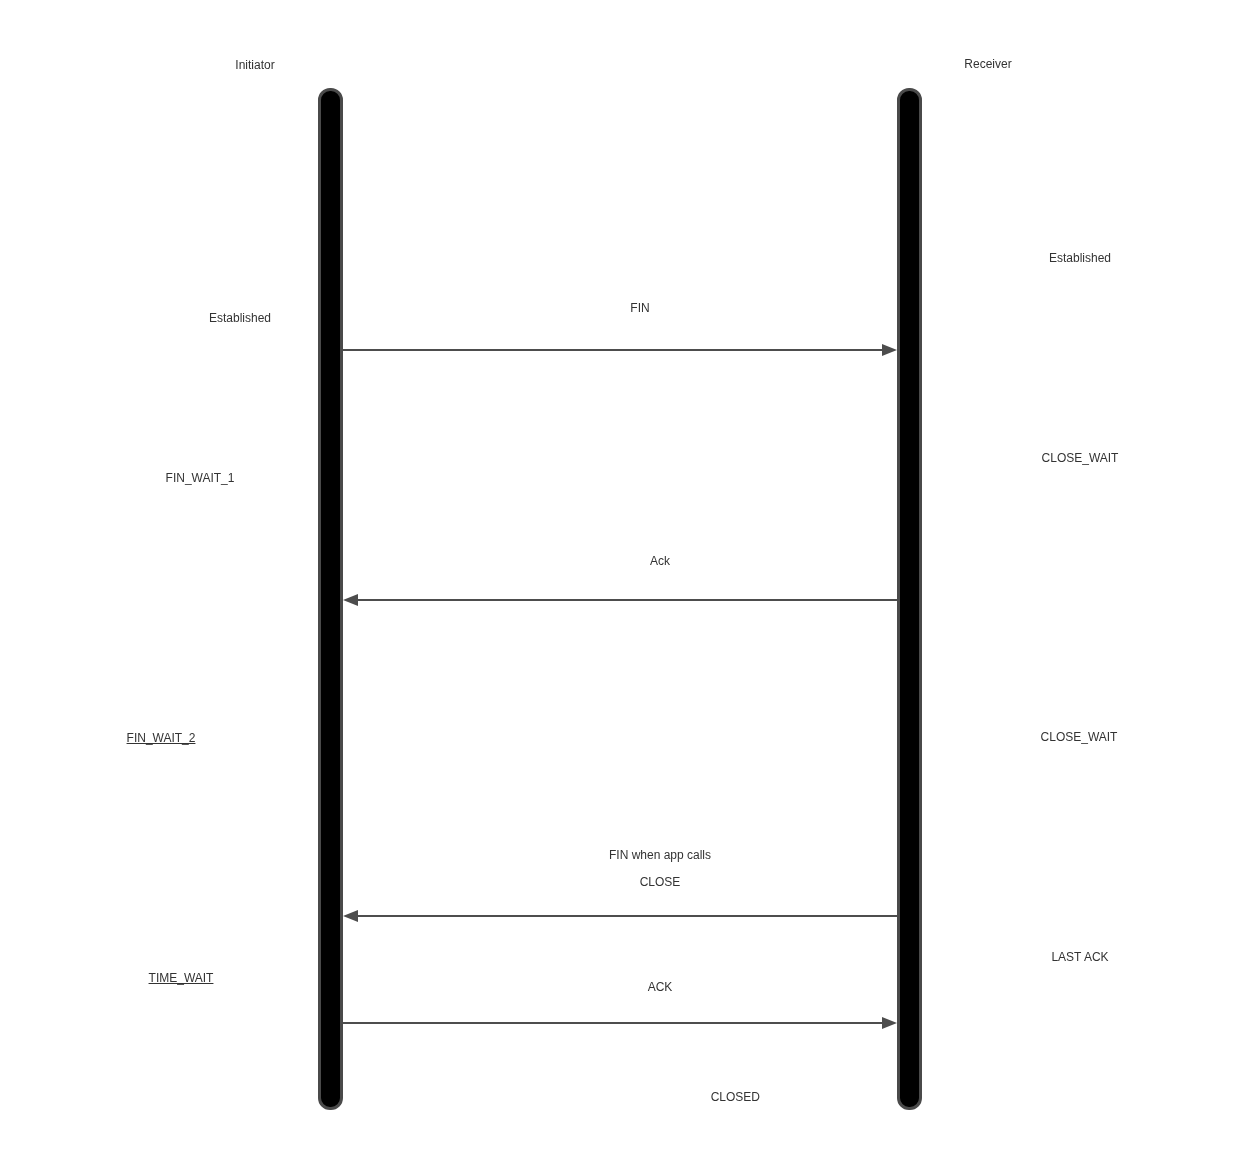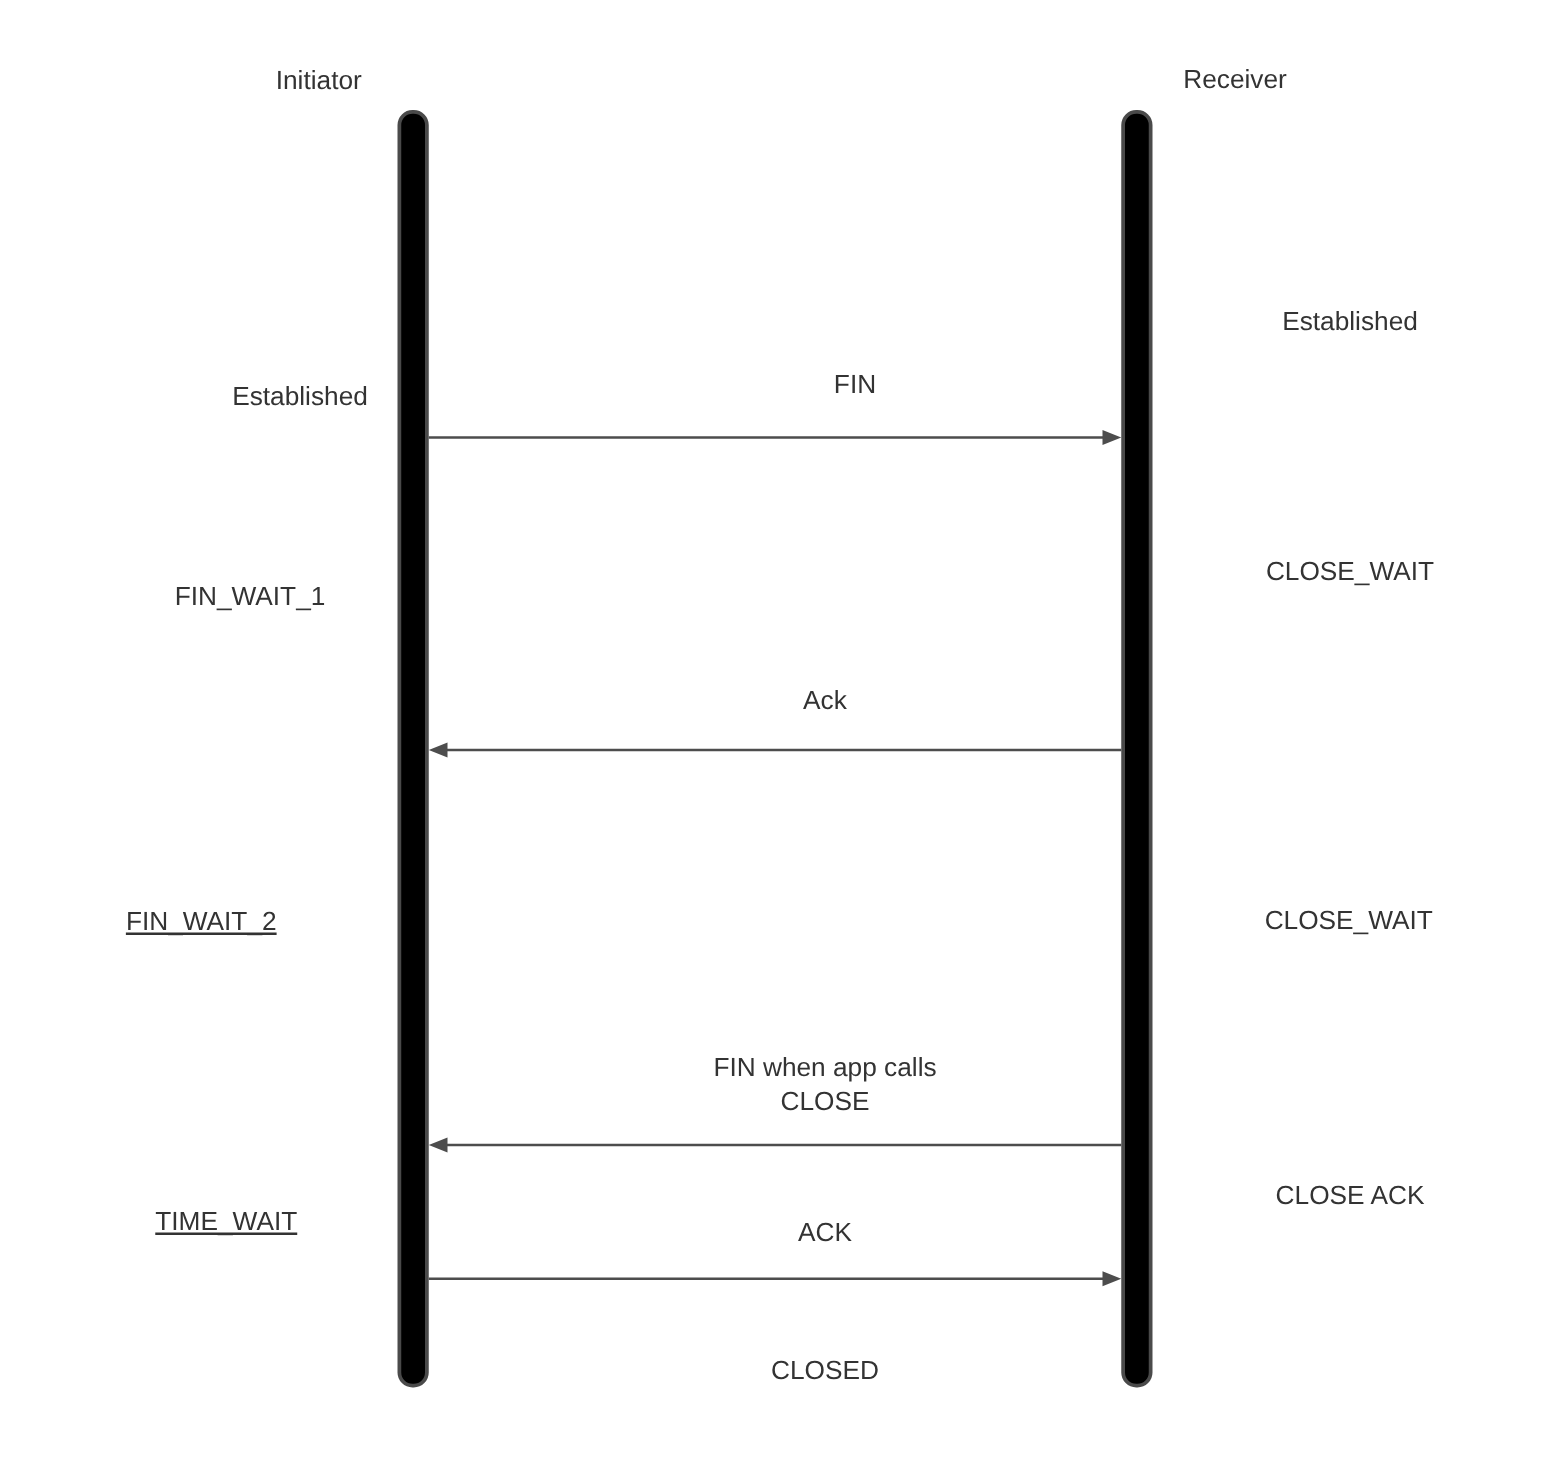--- a/index.html
+++ b/index.html
@@ -14,21 +14,21 @@
     position: relative;
     width: 1240px;
     height: 1171px;
     background: #ffffff;
     font-family: "Liberation Sans", sans-serif;
     color: var(--text);
     overflow: hidden;
   }
   .label {
     position: absolute;
-    font-size: 21px;
+    font-size: 12px;
     line-height: 24px;
     text-align: center;
     color: var(--text);
     white-space: nowrap;
   }
   .lifeline-bar {
     position: absolute;
     width: 25px;
     height: 1022px;
     top: 88px;
@@ -64,21 +64,21 @@
 <body>
 
 <div class="canvas">
 
   <div class="label centered-200" style="left:155px; top:53px;">Initiator</div>
   <div class="label centered-200" style="left:888px; top:52px;">Receiver</div>
 
   <div class="lifeline-bar bar-initiator"></div>
   <div class="lifeline-bar bar-receiver"></div>
 
-  <div class="label centered-400" style="left:484px; top:296px;">FIN</div>
+  <div class="label centered-400" style="left:440px; top:296px;">FIN</div>
   <div class="msg-line" style="left:343px; top:349px; width:540px;"></div>
   <div class="head-right" style="left:882px; top:344px;"></div>
 
   <div class="label centered-400" style="left:460px; top:549px;">Ack</div>
   <div class="msg-line" style="left:357px; top:599px; width:540px;"></div>
   <div class="head-left" style="left:343px; top:594px;"></div>
 
   <div class="label centered-400" style="left:460px; top:870px;">CLOSE</div>
   <div class="label centered-400" style="left:460px; top:843px;">FIN when app calls</div>
   <div class="msg-line" style="left:357px; top:915px; width:540px;"></div>
@@ -89,17 +89,17 @@
   <div class="head-right" style="left:882px; top:1017px;"></div>
 
   <div class="label centered-200" style="left:140px; top:306px;">Established</div>
   <div class="label centered-200" style="left:100px; top:466px;">FIN_WAIT_1</div>
   <div class="label centered-200" style="left:61px; top:726px;text-decoration:underline;">FIN_WAIT_2</div>
   <div class="label centered-200" style="left:81px; top:966px;text-decoration:underline;">TIME_WAIT</div>
 
   <div class="label centered-200" style="left:980px; top:246px;">Established</div>
   <div class="label centered-200" style="left:980px; top:446px;">CLOSE_WAIT</div>
   <div class="label centered-200" style="left:979px; top:725px;">CLOSE_WAIT</div>
-  <div class="label centered-200" style="left:980px; top:945px;">CLOSE ACK</div>
+  <div class="label centered-200" style="left:980px; top:945px;">LAST ACK</div>
 
-  <div class="label centered-200" style="left:560px; top:1085px;">CLOSED</div>
+  <div class="label centered-200" style="left:560px; top:1085px;text-align:right;">CLOSED</div>
 
 </div>
 
 </body></html>

